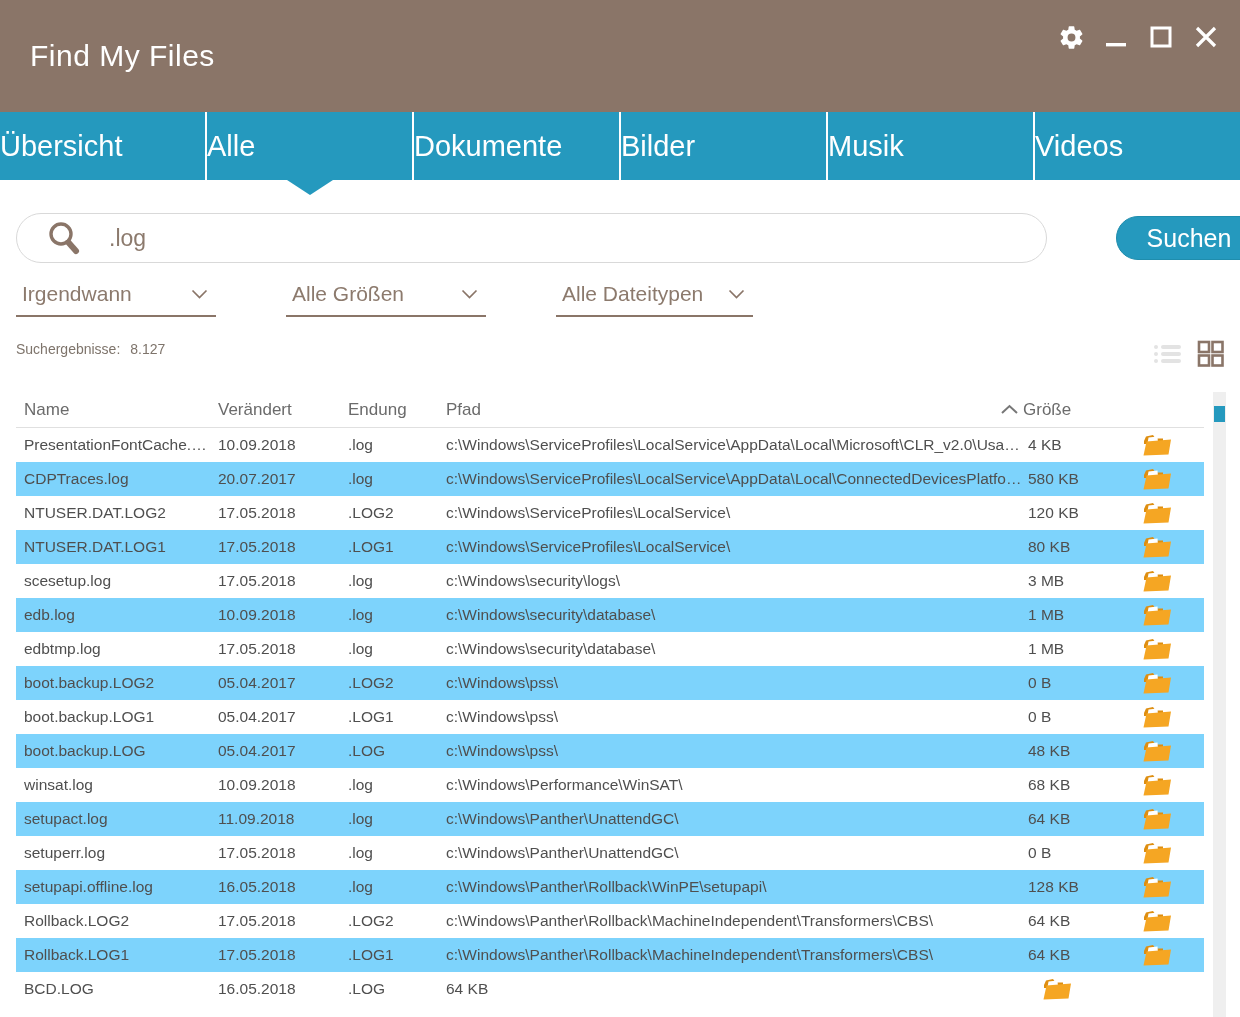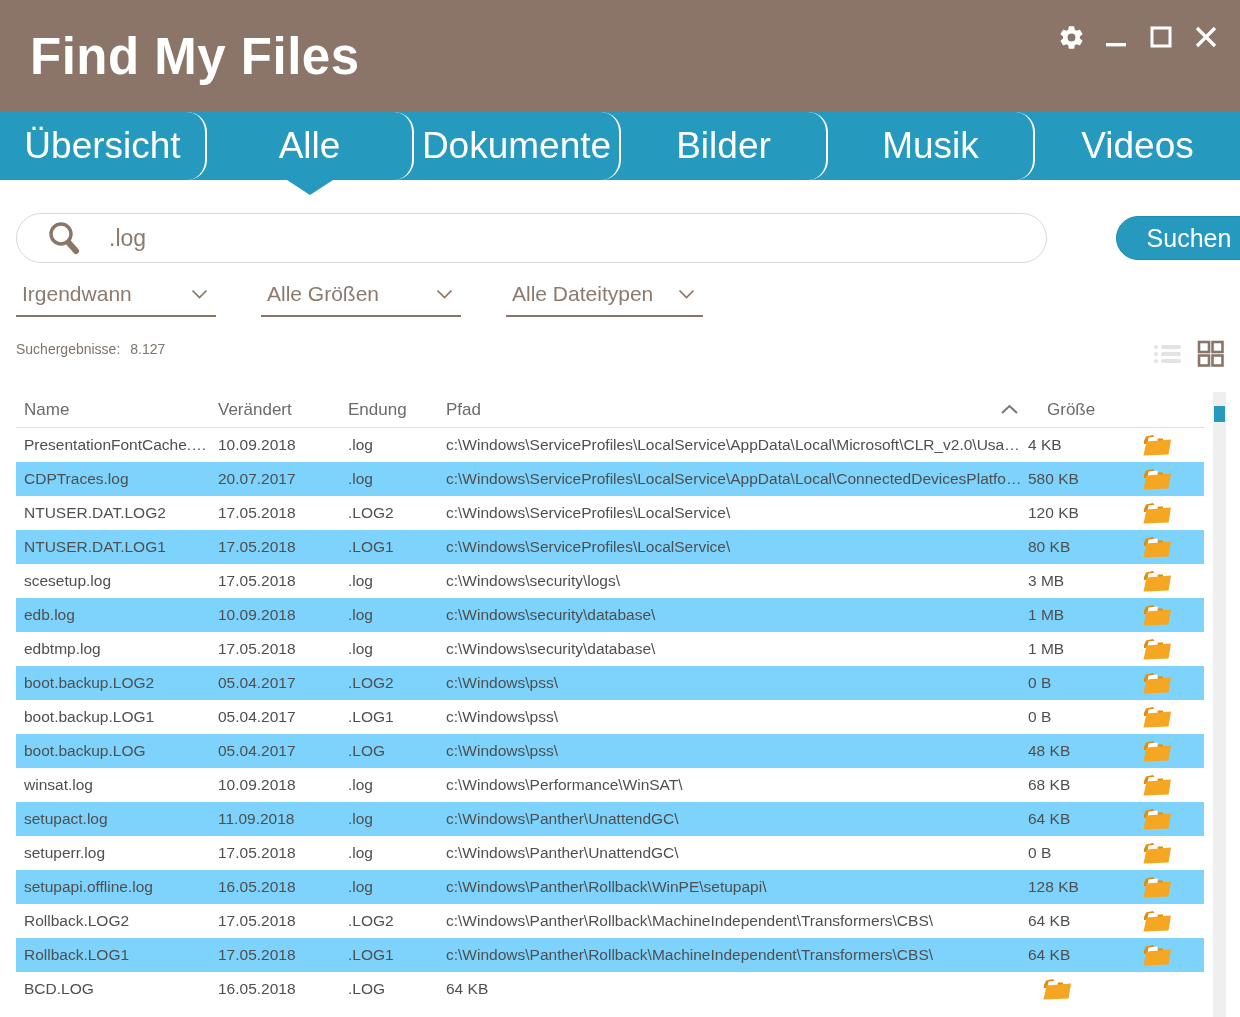--- a/index.html
+++ b/index.html
@@ -4,58 +4,58 @@
 <style>
   * { margin:0; padding:0; box-sizing:border-box; }
   html,body { width:1240px; height:1017px; }
   body {
     font-family:"Liberation Sans", sans-serif;
     background:#fff; overflow:hidden; position:relative;
   }
   
   .titlebar { position:absolute; left:0; top:0; width:1240px; height:112px;
     background:#8a7568; display:flex; align-items:center; }
-  .app-title { color:#fff; font-size:51px; font-weight:700; margin-left:30px; letter-spacing:.5px; }
+  .app-title { color:#fff; font-size:30px; font-weight:400; margin-left:30px; letter-spacing:.5px; }
   .win-controls { position:absolute; right:20px; top:22px; display:flex; align-items:center; gap:17px; }
   .win-btn { width:28px; height:30px; display:flex; align-items:center; justify-content:center; cursor:pointer; }
   
   .tabbar { position:absolute; left:0; top:112px; width:1240px; height:68px; background:#2599be; display:flex; }
-  .tab { flex:1; display:flex; align-items:center; justify-content:center;
-    color:#fff; font-size:37px; font-weight:300; position:relative; cursor:pointer;border-radius:20px; }
+  .tab { flex:1; display:flex; align-items:center; 
+    color:#fff; font-size:29px; font-weight:300; position:relative; cursor:pointer; }
   .tab:not(:last-child){ border-right:2px solid #fff; }
   .tab-pointer { position:absolute; bottom:-15px; left:50%; transform:translateX(-50%);
     width:0; height:0; border-left:23px solid transparent; border-right:23px solid transparent;
     border-top:15px solid #2599be; }
   
   .search-box { position:absolute; left:16px; top:213px; width:1031px; height:50px;
     border:1px solid #d9d9d9; border-radius:25px; display:flex; align-items:center;
     padding-left:30px; background:#fff; }
   .search-box input { border:none; outline:none; background:transparent; margin-left:28px;
     font-family:"Liberation Sans",sans-serif; font-size:23px; color:#8c7a6d; width:880px; }
   .search-btn { position:absolute; left:1116px; top:216px; width:146px; height:44px;
     border-radius:22px; background:#2599be; border:1px solid #1f8dad; color:#fff;
     font-size:25px; font-weight:300; display:flex; align-items:center; justify-content:center; cursor:pointer; }
   
-  .filters { position:absolute; left:16px; top:282px; display:flex; gap:45px; }
+  .filters { position:absolute; left:16px; top:282px; display:flex; gap:70px; }
   .filter { width:200px; border-bottom:2px solid #8a7568; padding:0 8px 9px 6px;
     display:flex; justify-content:space-between; align-items:center;
     color:#8c7a6d; font-size:21px; cursor:pointer; }
   .filter:last-child { width:197px; }
   
   .results-line { position:absolute; left:16px; top:341px; font-size:14px; color:#7e746b; }
   .results-line .count { margin-left:10px; }
   .view-toggles { position:absolute; right:16px; top:340px; display:flex; align-items:center; gap:15px; }
   .view-toggles > span { display:flex; cursor:pointer; }
   
   .table { position:absolute; left:16px; top:392px; width:1188px; }
   .thead, .trow { display:grid; grid-template-columns:194px 130px 98px 582px 100px 1fr;
     padding-left:8px; align-items:center; }
   .thead { height:36px; color:#6b6b6b; font-size:17px; border-bottom:1px solid #e0e0e0; }
   .thead .hcell { cursor:pointer; }
-  .size-head { display:flex; align-items:center; gap:28px; margin-left:-28px; }
+  .size-head { display:flex; align-items:center; gap:4px; margin-left:-28px; }
   .trow { height:34px; font-size:15.5px; color:#4f4f4f; cursor:default; white-space:nowrap; overflow:hidden; }
   .trow.alt { background:#7dd3fc; }
   .cell { overflow:hidden; text-overflow:ellipsis; white-space:nowrap; padding-right:6px; }
   .c-folder { display:flex; align-items:center; margin-left:14px; cursor:pointer; }
   
   .scrollbar { position:absolute; left:1213px; top:392px; width:13px; height:625px; background:#efefef; }
   .scroll-thumb { position:absolute; left:1px; top:14px; width:11px; height:16px; background:#2599be; cursor:grab; }
 </style>
 </head>
 <body>

